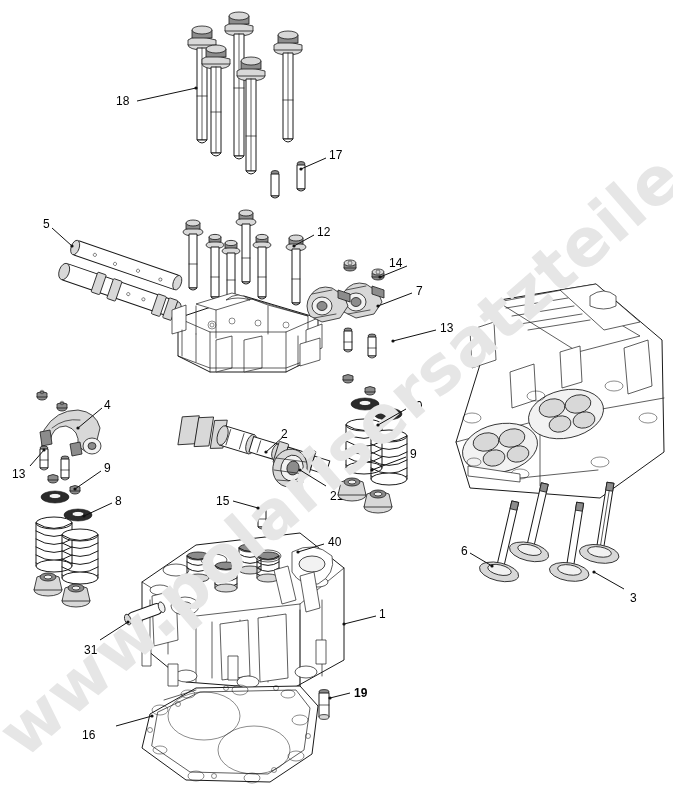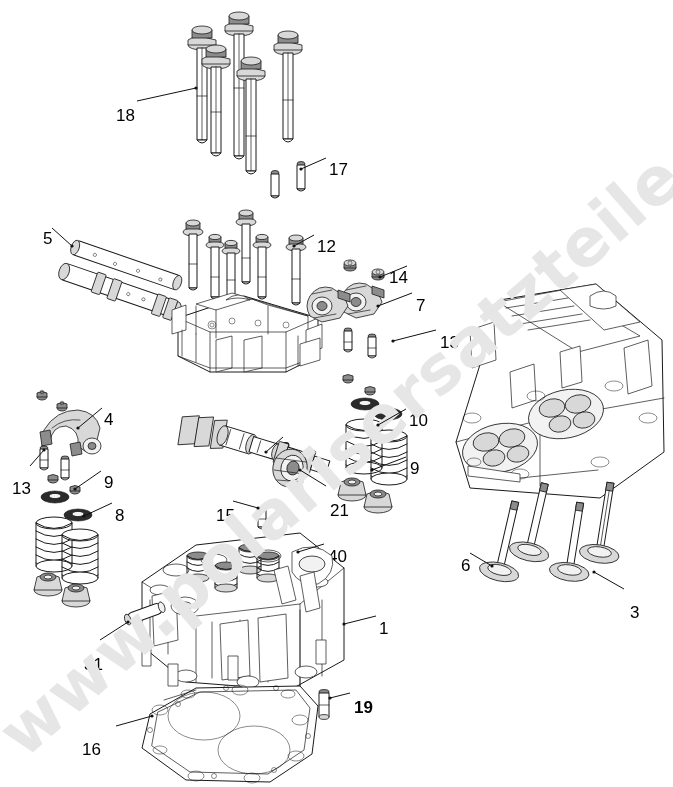--- a/index.html
+++ b/index.html
@@ -39,25 +39,24 @@
   }
   #label-layer {
     position: absolute;
     left: 0; top: 0;
     width: 673px; height: 787px;
     z-index: 10;
   }
   .callout {
     position: absolute;
     font-family: "Liberation Sans", sans-serif;
-    font-size: 17px;
+    font-size: 12px;
     color: #000000;
     line-height: 1;
     white-space: nowrap;
-    margin-top: 12px;
   }
   #copyright {
     position: absolute;
     left: 449px;
     top: 620px;
     font-family: "Liberation Sans", sans-serif;
     font-size: 14px;
     color: #1a1a1a;
     white-space: nowrap;
     z-index: 10;

